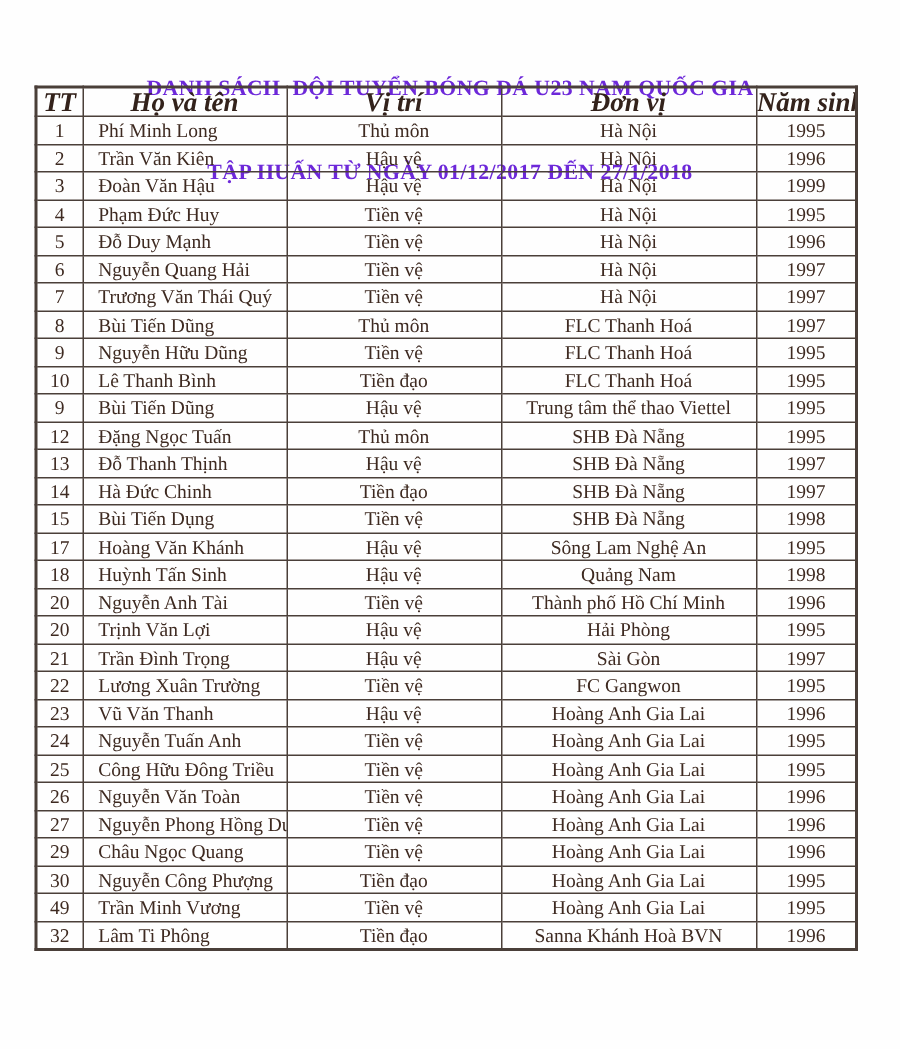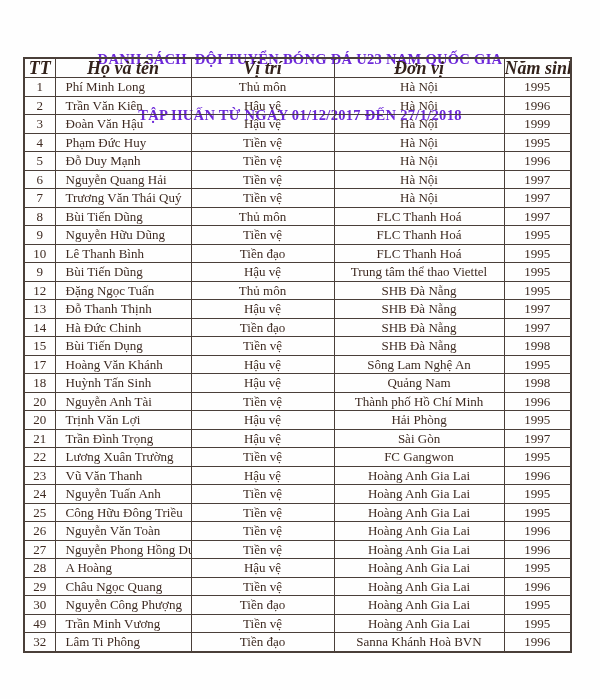--- a/index.html
+++ b/index.html
@@ -269,27 +269,20 @@
         <td class="c-year">1996</td>
       </tr>
         <tr>
         <td class="c-tt">27</td>
         <td class="c-name">Nguyễn Phong Hồng Duy</td>
         <td class="c-pos">Tiền vệ</td>
         <td class="c-unit">Hoàng Anh Gia Lai</td>
         <td class="c-year">1996</td>
       </tr>
         <tr>
-        <td class="c-tt">28</td>
-        <td class="c-name">A Hoàng</td>
-        <td class="c-pos">Hậu vệ</td>
-        <td class="c-unit">Hoàng Anh Gia Lai</td>
-        <td class="c-year">1995</td>
-      </tr>
-        <tr>
         <td class="c-tt">29</td>
         <td class="c-name">Châu Ngọc Quang</td>
         <td class="c-pos">Tiền vệ</td>
         <td class="c-unit">Hoàng Anh Gia Lai</td>
         <td class="c-year">1996</td>
       </tr>
         <tr>
         <td class="c-tt">30</td>
         <td class="c-name">Nguyễn Công Phượng</td>
         <td class="c-pos">Tiền đạo</td>

